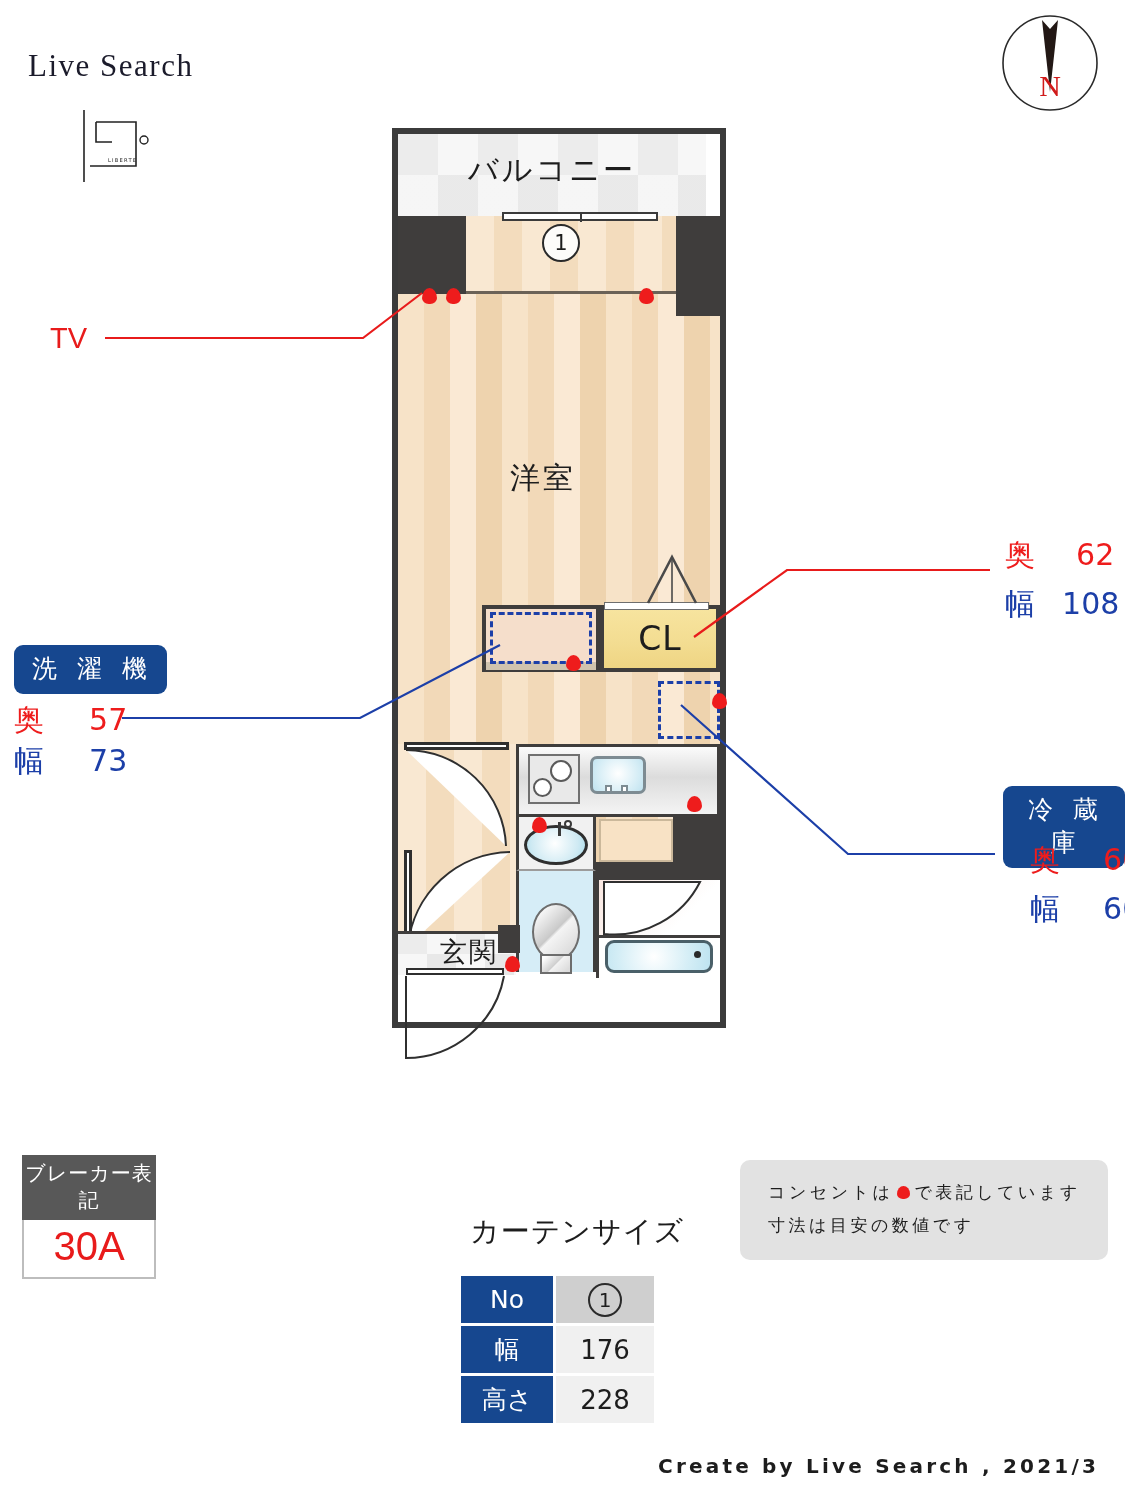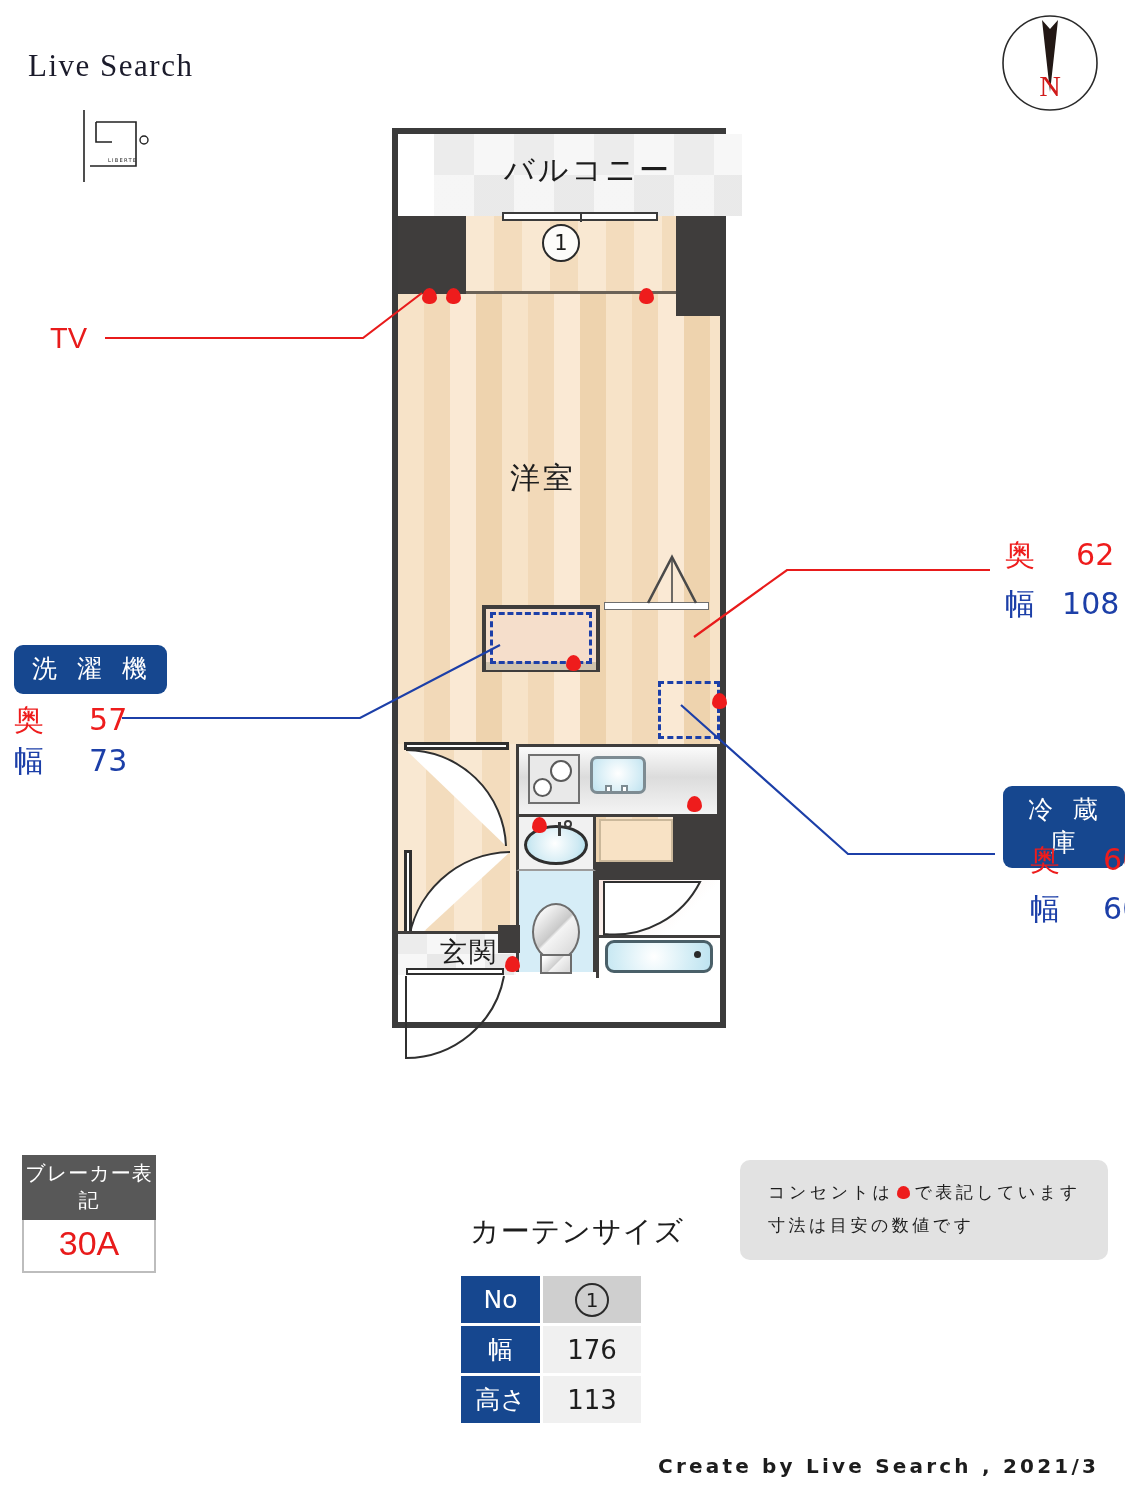--- a/index.html
+++ b/index.html
@@ -38,21 +38,20 @@
     border: 6px solid #3b3b3b;
     background: #ffffff;
   }
 
   
   .balcony {
     left: 6px; top: 6px; width: 308px; height: 82px;
     background:
       repeating-linear-gradient(90deg, #ececec 0 40px, #f7f7f7 40px 80px),
       #f2f2f2;
-    margin-left: 36px;
   }
   .balcony::after {
     content:""; position:absolute; left:0; top:41px; width:100%; height:41px;
     background: repeating-linear-gradient(90deg, #f7f7f7 0 40px, #e8e8e8 40px 80px);
     opacity:.9;
   }
   .balcony-label {
     position: absolute; left: 0; right: 0; top: 16px;
     text-align: center; font-size: 30px; letter-spacing: 3px;
     color: #1d1d1d; z-index: 3;
@@ -280,21 +279,21 @@
   
   #breaker { left: 22px; top: 1155px; width: 134px; }
   .breaker-head {
     background: #585858; color: #ffffff; font-size: 20px; letter-spacing: 1px;
     text-align: center; padding: 5px 0 6px; font-family:"DejaVu Sans", sans-serif;
   }
   .breaker-body {
     background: #ffffff; border: 2px solid #bdbdbd; border-top: none;
     text-align:center; padding: 4px 0 8px;
   }
-  .breaker-val { color: #e81b1b; font-size: 34px; font-family:"Liberation Sans", sans-serif; }
+  .breaker-val { color: #e81b1b; font-size: 40px; font-family:"Liberation Sans", sans-serif; }
 
   
   #note-box {
     left: 740px; top: 1160px; width: 368px;
     background: #e2e2e2; border-radius: 10px;
     padding: 16px 20px 18px 28px;
   }
   .note-line {
     font-size: 17px; letter-spacing: 3.5px; color: #1d1d1d;
     font-family:"DejaVu Sans", sans-serif; line-height: 1.95;
@@ -304,21 +303,21 @@
     background:#ee1c1c; border-radius: 50% 50% 45% 45% / 62% 62% 38% 38%;
     margin: 0 4px;
   }
 
   
   #curtain-title { left: 470px; top: 1212px; font-size: 29px; letter-spacing:1px;
                    color:#1d1d1d; font-family:"DejaVu Sans", sans-serif; }
   #curtain-table { left: 458px; top: 1273px; }
   #curtain-table table { border-collapse: separate; border-spacing: 3px; }
   #curtain-table th {
-    background: #16478f; color: #ffffff; width: 79px; height: 47px;
+    background: #16478f; color: #ffffff; width: 92px; height: 47px;
     font-size: 25px; font-weight: normal; font-family:"DejaVu Sans", sans-serif;
   }
   #curtain-table td {
     width: 98px; height: 47px; text-align:center;
     font-size: 26px; color: #1d1d1d; background: #f0f0f0;
     font-family:"DejaVu Sans", sans-serif;
   }
   #curtain-table td.hdr { background: #cfcfcf; }
   .circ-num {
     display:inline-flex; align-items:center; justify-content:center;
@@ -371,20 +370,23 @@
   <div class="fp blk blk-tl"></div>
   <div class="fp blk blk-tr"></div>
   <div class="fp window-bar"></div>
   <div class="fp win-num">1</div>
 
   <div class="fp room-label" id="label-yoshitsu">洋室</div>
 
   <div class="fp wm-alcove"></div>
   <div class="fp dashbox" id="wm-dash"></div>
 
+  <div class="fp closet">
+    <span class="closet-text">CL</span>
+  </div>
   <div class="fp closet-door-bar"></div>
   <svg class="fp" id="closet-fold" viewBox="0 0 56 52">
     <polyline points="4,50 28,4 52,50" fill="none" stroke="#4a4a4a" stroke-width="2.6"></polyline>
     <line x1="28" y1="4" x2="28" y2="50" stroke="#4a4a4a" stroke-width="1.6"></line>
   </svg>
 
   <div class="fp dashbox" id="fridge-dash"></div>
 
   <div class="fp corridor wood-light"></div>
   <div class="fp door-panel" id="door-a"></div>
@@ -524,19 +526,19 @@
       <td class="hdr">
         <span class="circ-num">1</span>
       </td>
     </tr>
     <tr>
       <th>幅</th>
       <td>176</td>
     </tr>
     <tr>
       <th>高さ</th>
-      <td>113</td>
+      <td>228</td>
     </tr>
   </tbody>
     </table>
 </div>
 
 <div class="abs" id="footer">Create by Live Search , 2021/3</div>
 
 </body></html>

